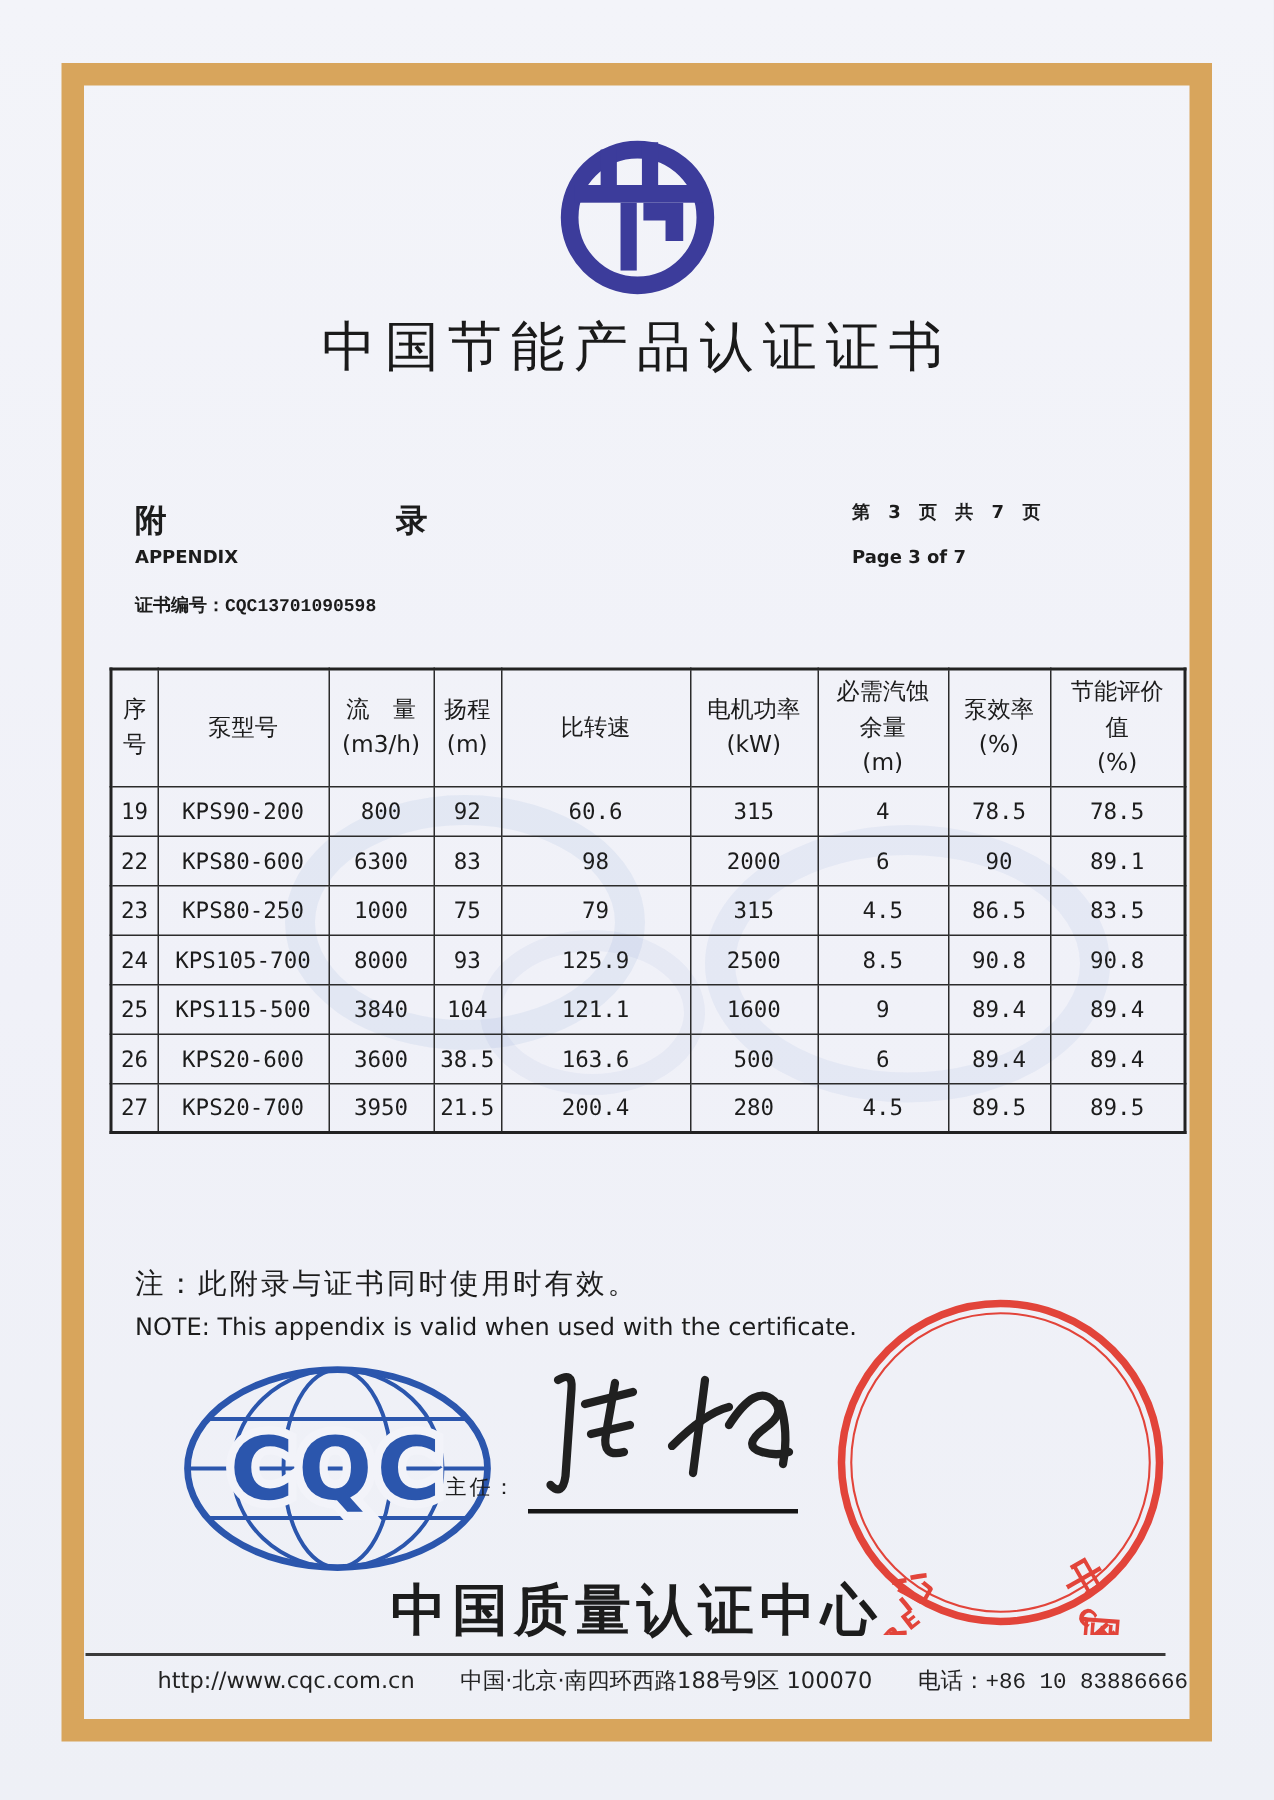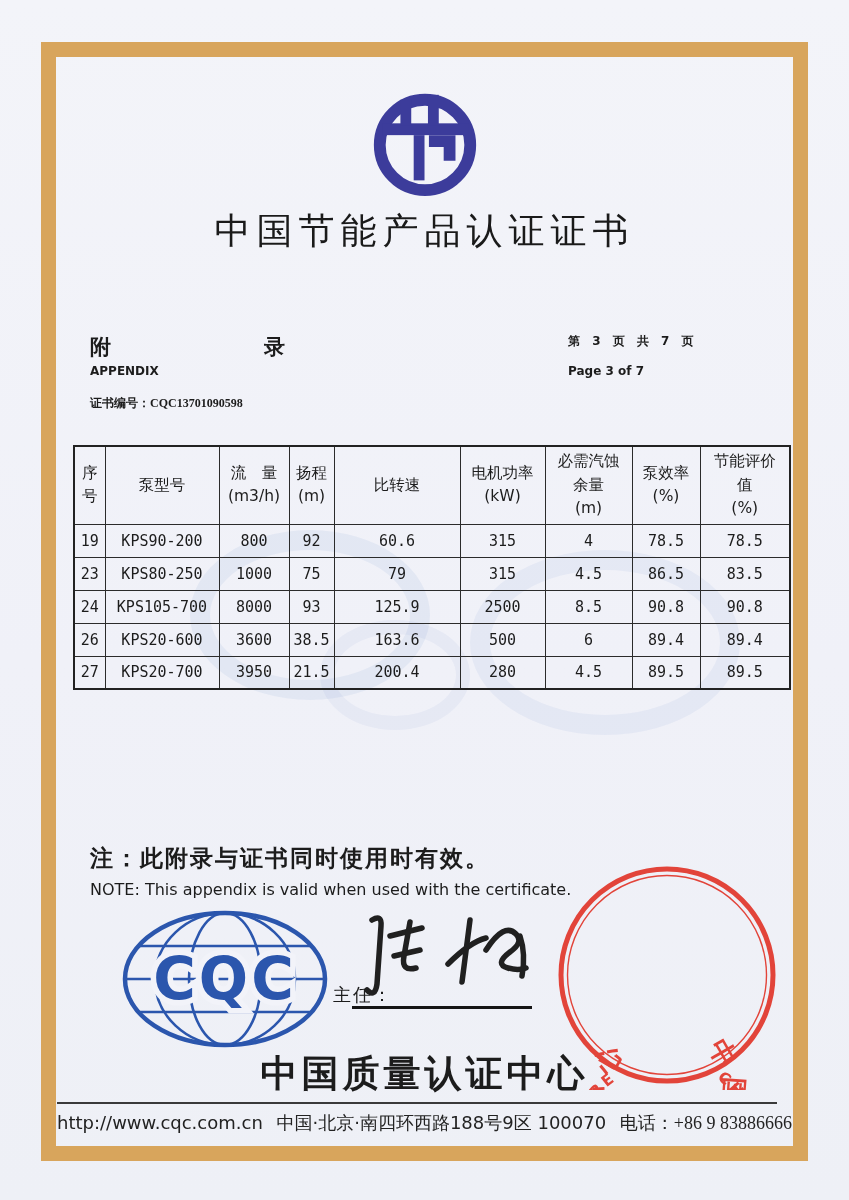--- a/index.html
+++ b/index.html
@@ -22,21 +22,21 @@
   .jie-logo { position:absolute; left:366px; top:84px; width:118px; height:118px; }
   .title {
     position:absolute; top:207px; left:0; width:100%;
     text-align:center; font-size:36px; font-weight:normal;
     letter-spacing:6px; color:#1a1a1a;
   }
   .info-left  { position:absolute; left:90px;  top:333px; width:320px; }
   .info-right { position:absolute; left:568px; top:333px; width:230px; }
   .info-line  { height:31px; font-size:12px; font-weight:bold; }
   .fulu-row   { display:flex; justify-content:space-between; width:195px; font-size:21px; font-weight:bold; height:31px; }
-  .mono       { font-family:Liberation Serif, serif; }
+  .mono       { font-family:Liberation Mono, monospace; }
   .cn-spaced  { letter-spacing:4px; }
 
   table.pump {
     position:absolute; left:73px; top:445px; width:716px;
     border-collapse:collapse; table-layout:fixed;
     background:transparent;
   }
   table.pump th, table.pump td {
     border:1.6px solid #2b2b2b; text-align:center; vertical-align:middle;
     padding:0 2px;
@@ -44,41 +44,41 @@
   table.pump th { height:78px; font-size:15.5px; font-weight:normal; line-height:1.5; }
   table.pump td { height:33px; font-size:15px; font-family:"DejaVu Sans Mono","Liberation Mono",monospace; }
   table.pump { border:2.2px solid #222; }
 
   .wm { position:absolute; border-radius:50%; pointer-events:none; }
   .wm1 { left:190px; top:530px; width:240px; height:170px; border:20px solid rgba(110,145,210,0.10); }
   .wm2 { left:470px; top:550px; width:270px; height:185px; border:20px solid rgba(110,145,210,0.09); }
   .wm3 { left:320px; top:620px; width:150px; height:110px; border:14px solid rgba(110,145,210,0.08); }
 
   .note { position:absolute; left:90px; top:843px; }
-  .note-cn { font-size:23px; letter-spacing:2px; margin-bottom:6px;font-weight:bold; }
+  .note-cn { font-size:19px; letter-spacing:2px; margin-bottom:6px; }
   .note-en { font-size:16px; }
   .note-en b { font-weight:normal; }
 
   .cqc-globe { position:absolute; left:112px; top:903px; width:226px; height:152px; }
   .director {
-    position:absolute; left:297px; top:983px; font-size:18px; letter-spacing:2px;margin-left:36px;
+    position:absolute; left:297px; top:983px; font-size:14px; letter-spacing:2px;
   }
   .sig { position:absolute; left:352px; top:906px; width:188px; height:100px; }
   .sig-line { position:absolute; left:352px; top:1006px; width:180px; height:2.5px; background:#151515; }
   .stamp { position:absolute; left:552px; top:860px; width:230px; height:230px; opacity:0.95; }
 
   .org-name {
     position:absolute; top:1049px; left:0; width:100%;
     text-align:center; font-size:37px; font-weight:bold; letter-spacing:4px;
   }
   .footer-line { position:absolute; left:57px; top:1102px; width:720px; height:2px; background:#3a3a3a; }
   .footer {
     position:absolute; left:57px; top:1111px; width:735px;
     display:flex; justify-content:space-between; align-items:baseline;
-    font-size:18px; color:#222;
+    font-size:15px; color:#222;padding-left:48px;
   }
 </style>
 </head>
 <body>
 
 <div class="page">
 
   <div class="gold-frame"></div>
 
   <svg class="jie-logo" viewBox="0 0 120 120">
@@ -145,40 +145,62 @@
           <td>KPS90-200</td>
           <td>800</td>
           <td>92</td>
           <td>60.6</td>
           <td>315</td>
           <td>4</td>
           <td>78.5</td>
           <td>78.5</td>
         </tr>
         <tr>
+          <td>22</td>
+          <td>KPS80-600</td>
+          <td>6300</td>
+          <td>83</td>
+          <td>98</td>
+          <td>2000</td>
+          <td>6</td>
+          <td>90</td>
+          <td>89.1</td>
+        </tr>
+        <tr>
           <td>23</td>
           <td>KPS80-250</td>
           <td>1000</td>
           <td>75</td>
           <td>79</td>
           <td>315</td>
           <td>4.5</td>
           <td>86.5</td>
           <td>83.5</td>
         </tr>
         <tr>
           <td>24</td>
           <td>KPS105-700</td>
           <td>8000</td>
           <td>93</td>
           <td>125.9</td>
           <td>2500</td>
           <td>8.5</td>
           <td>90.8</td>
           <td>90.8</td>
+        </tr>
+        <tr>
+          <td>25</td>
+          <td>KPS115-500</td>
+          <td>3840</td>
+          <td>104</td>
+          <td>121.1</td>
+          <td>1600</td>
+          <td>9</td>
+          <td>89.4</td>
+          <td>89.4</td>
         </tr>
         <tr>
           <td>26</td>
           <td>KPS20-600</td>
           <td>3600</td>
           <td>38.5</td>
           <td>163.6</td>
           <td>500</td>
           <td>6</td>
           <td>89.4</td>
@@ -246,16 +268,16 @@
       <textPath href="#stampInnerArc" startOffset="50%" text-anchor="middle">中国质量认证中心</textPath>
     </text>
   </svg>
 
   <div class="org-name">中国质量认证中心</div>
 
   <div class="footer-line"></div>
   <div class="footer">
     <span>http://www.cqc.com.cn</span>
     <span>中国·北京·南四环西路188号9区  100070</span>
-    <span><span>电话：</span><span class="mono">+86 9 83886666</span></span>
+    <span><span>电话：</span><span class="mono">+86 10 83886666</span></span>
   </div>
 
 </div>
 
 </body></html>

